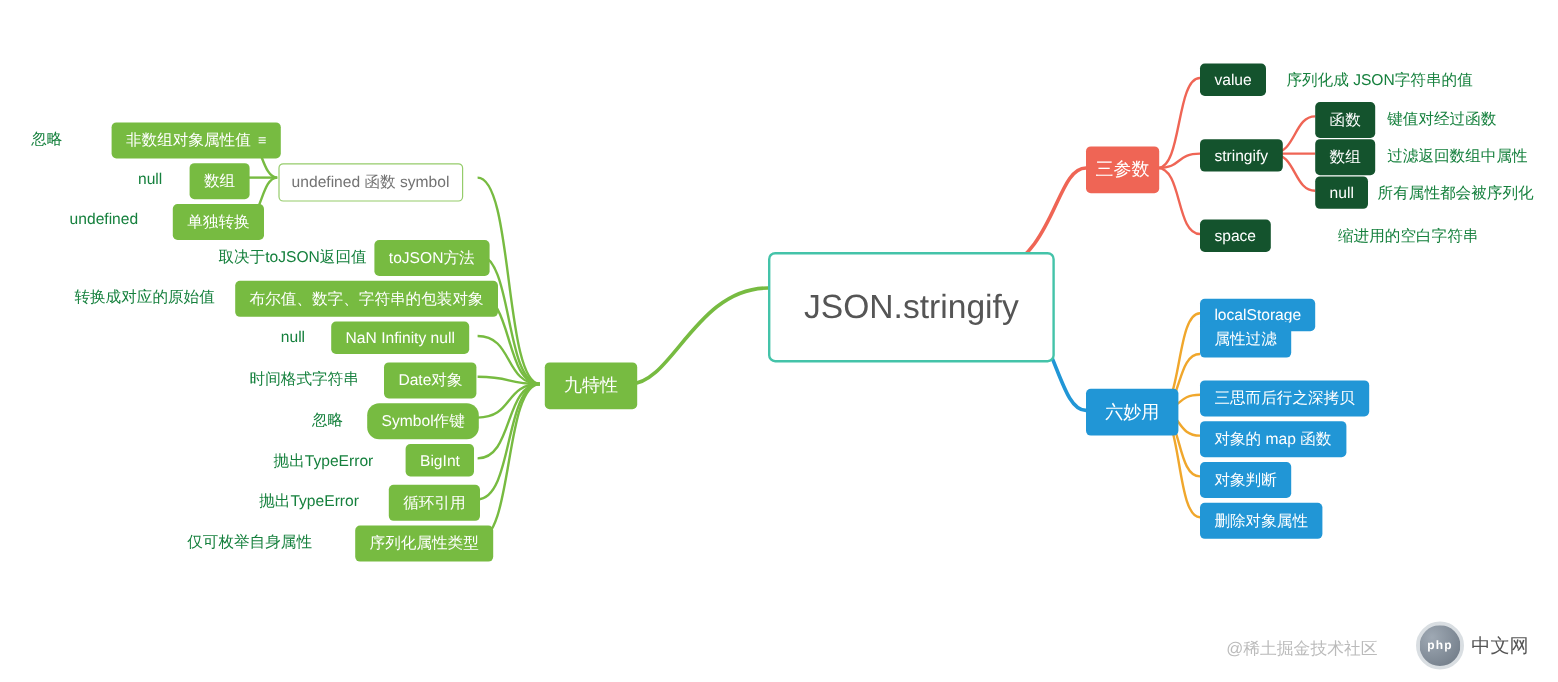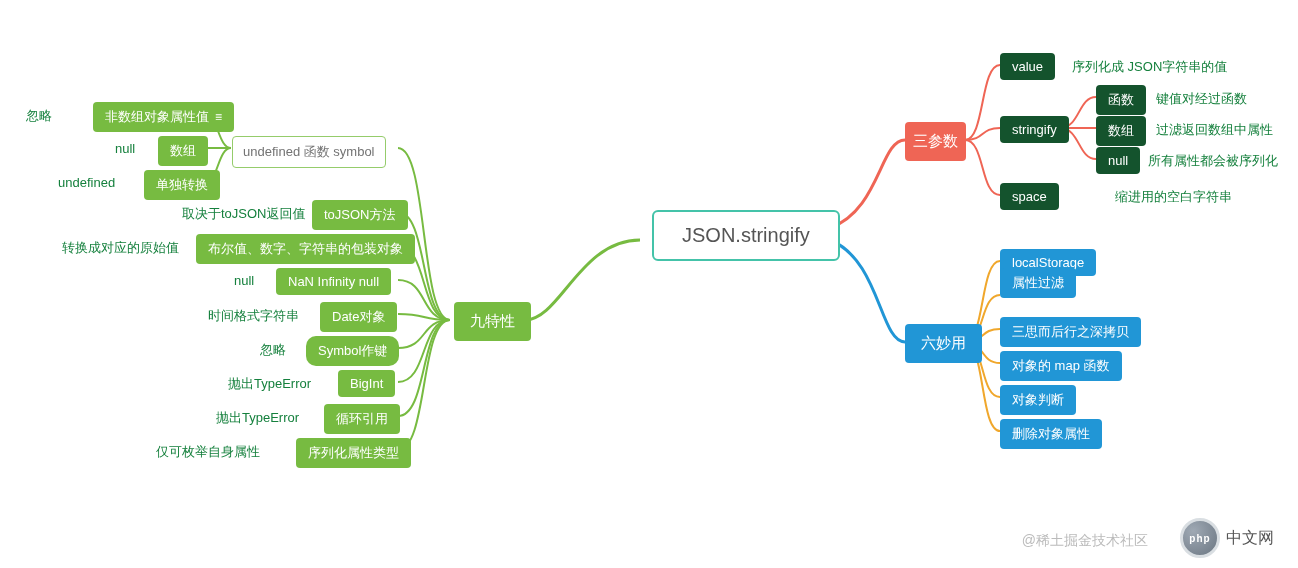--- a/index.html
+++ b/index.html
@@ -18,24 +18,23 @@
     padding: 6px 12px;
     white-space: nowrap;
     display: flex;
     align-items: center;
     justify-content: center;
   }
   .central {
     background: #fff;
     border: 2px solid #44c3a9;
     color: #555;
-    font-size: 20px;
+    font-size: 28px;
     border-radius: 6px;
-    padding: 12px 28px;
-    margin-left: 12px;
+    padding: 28px 28px;
   }
   .main-green { background: #77bb41; color: #fff; font-size: 15px; padding: 10px 16px; }
   .main-red   { background: #ef6555; color: #fff; font-size: 15px; padding: 10px 8px; }
   .main-blue  { background: #2196d6; color: #fff; font-size: 15px; padding: 10px 16px; }
   .pill-green { background: #77bb41; color: #fff; }
   .pill-green-outline { background: #fff; border: 1px solid #95cc6b; color: #737373; }
   .pill-red   { background: #14532d; color: #fff; }
   .pill-blue  { background: #2196d6; color: #fff; }
   .txt { position: absolute; color: #15803d; font-size: 13px; white-space: nowrap; }
   .note-icon {

